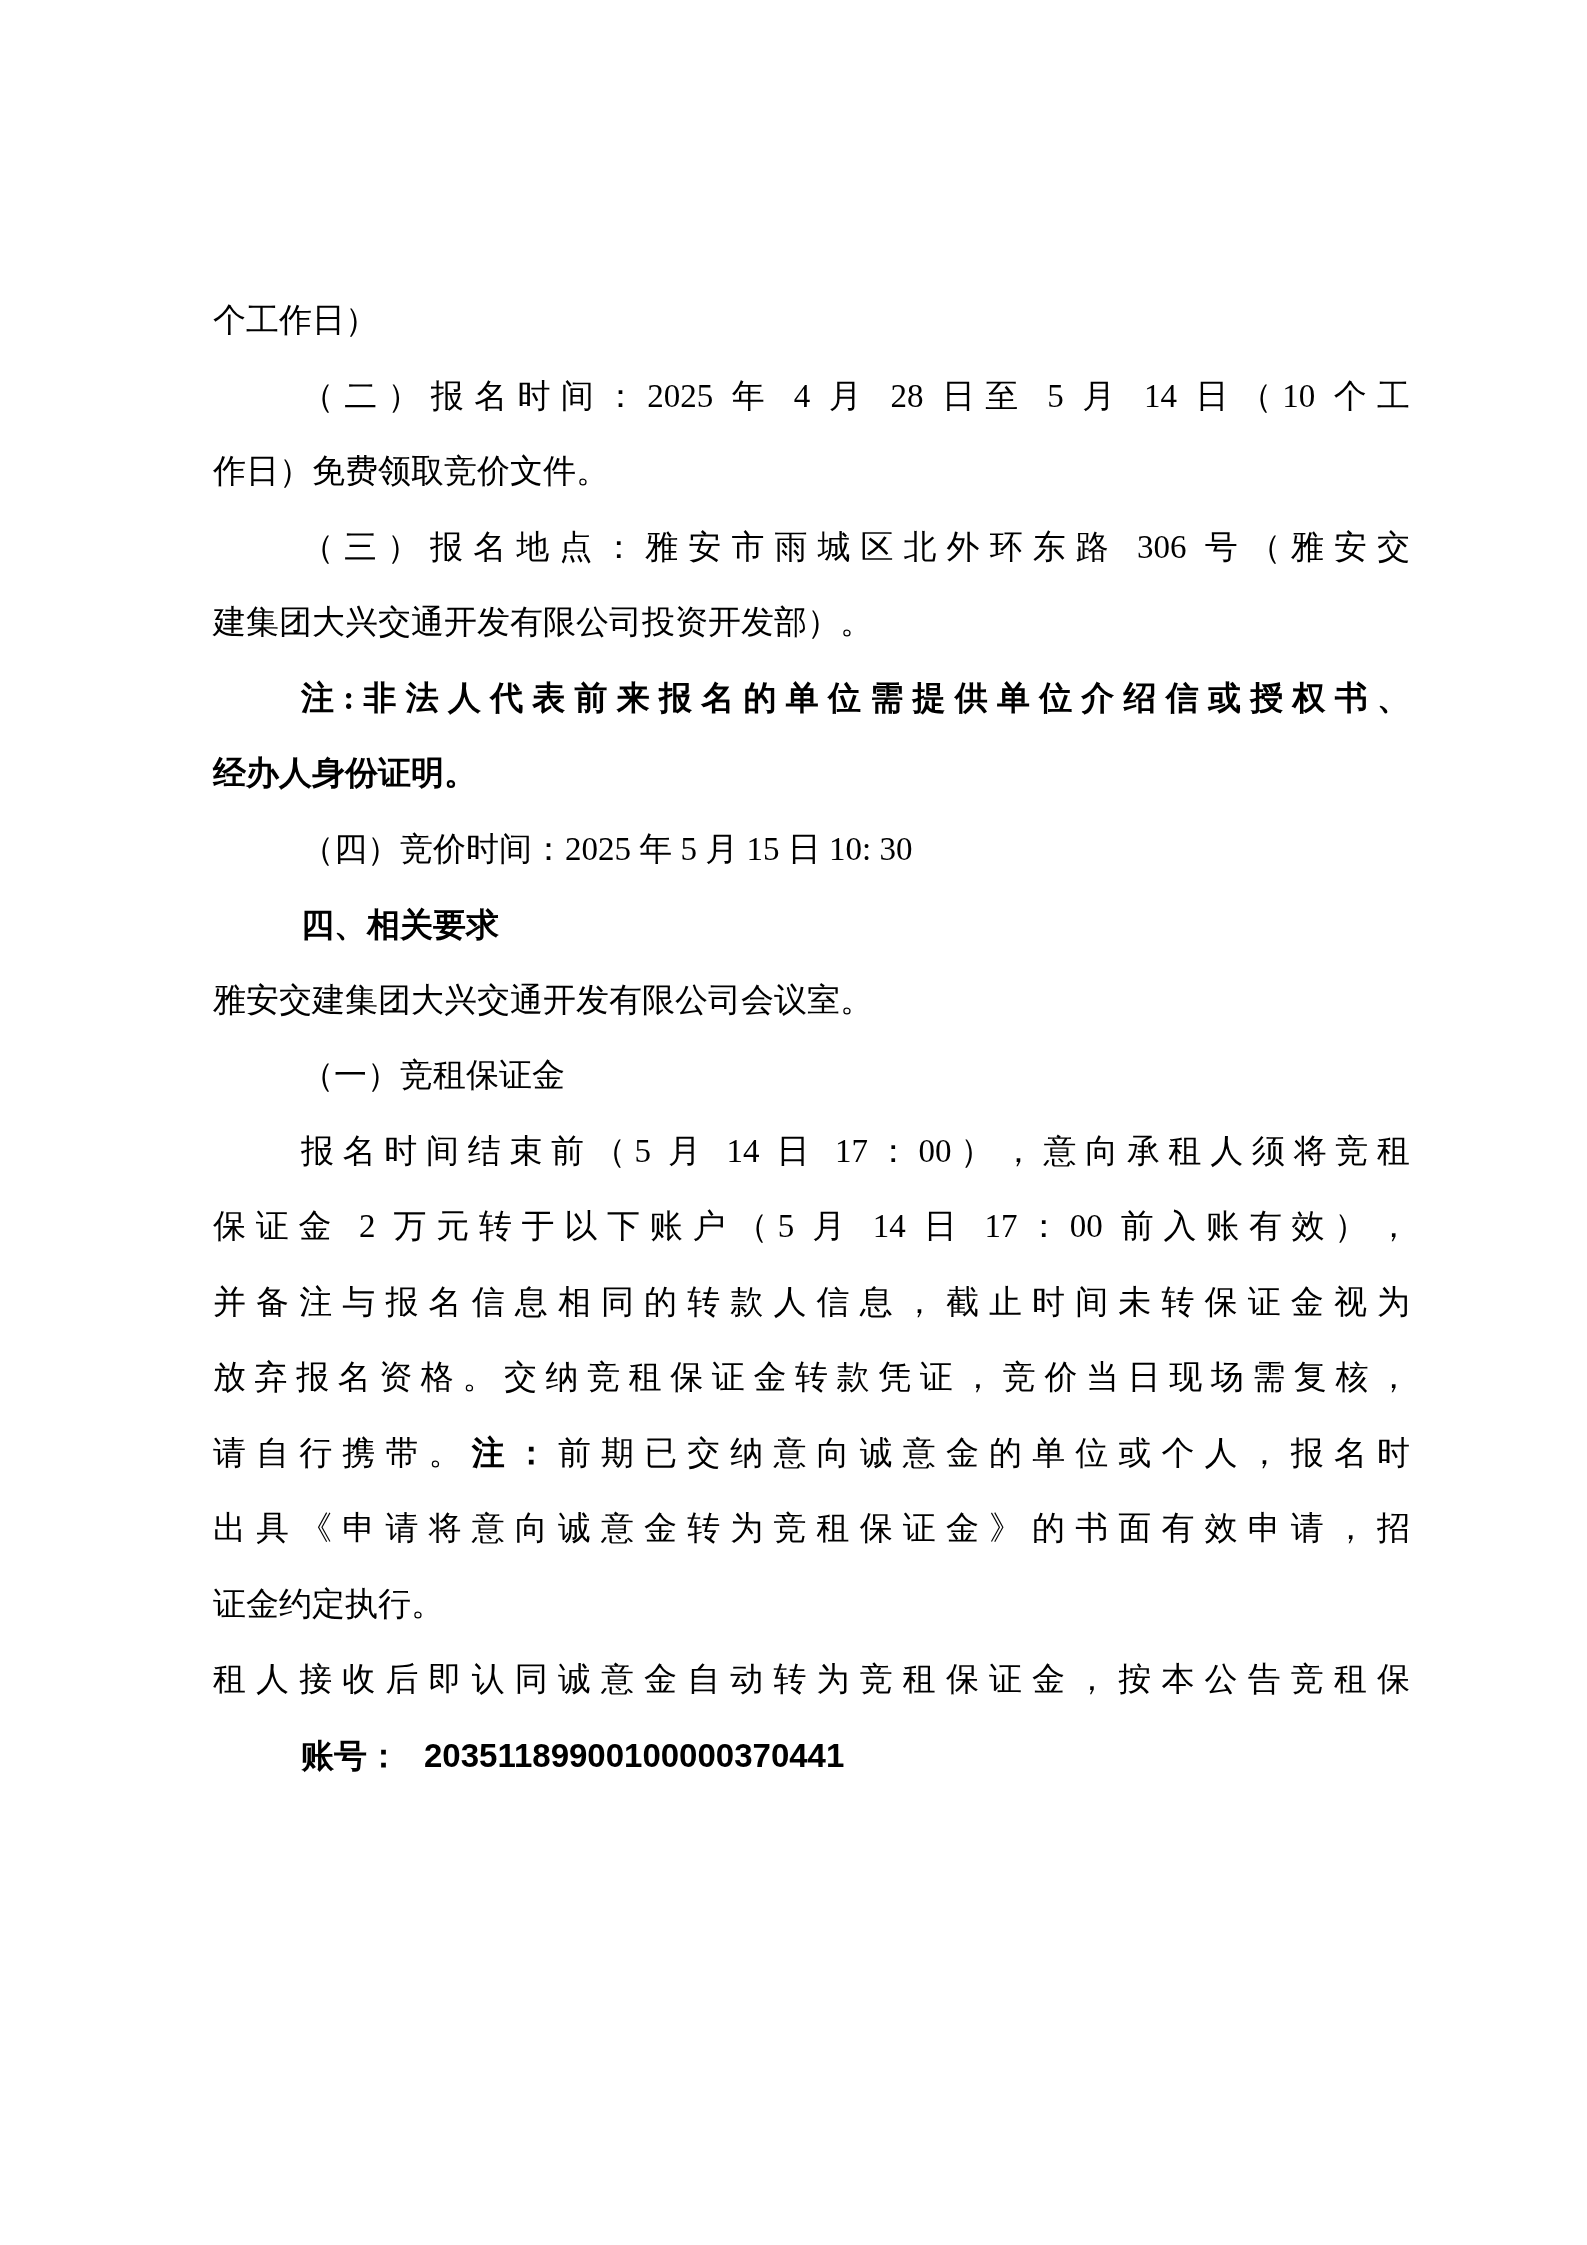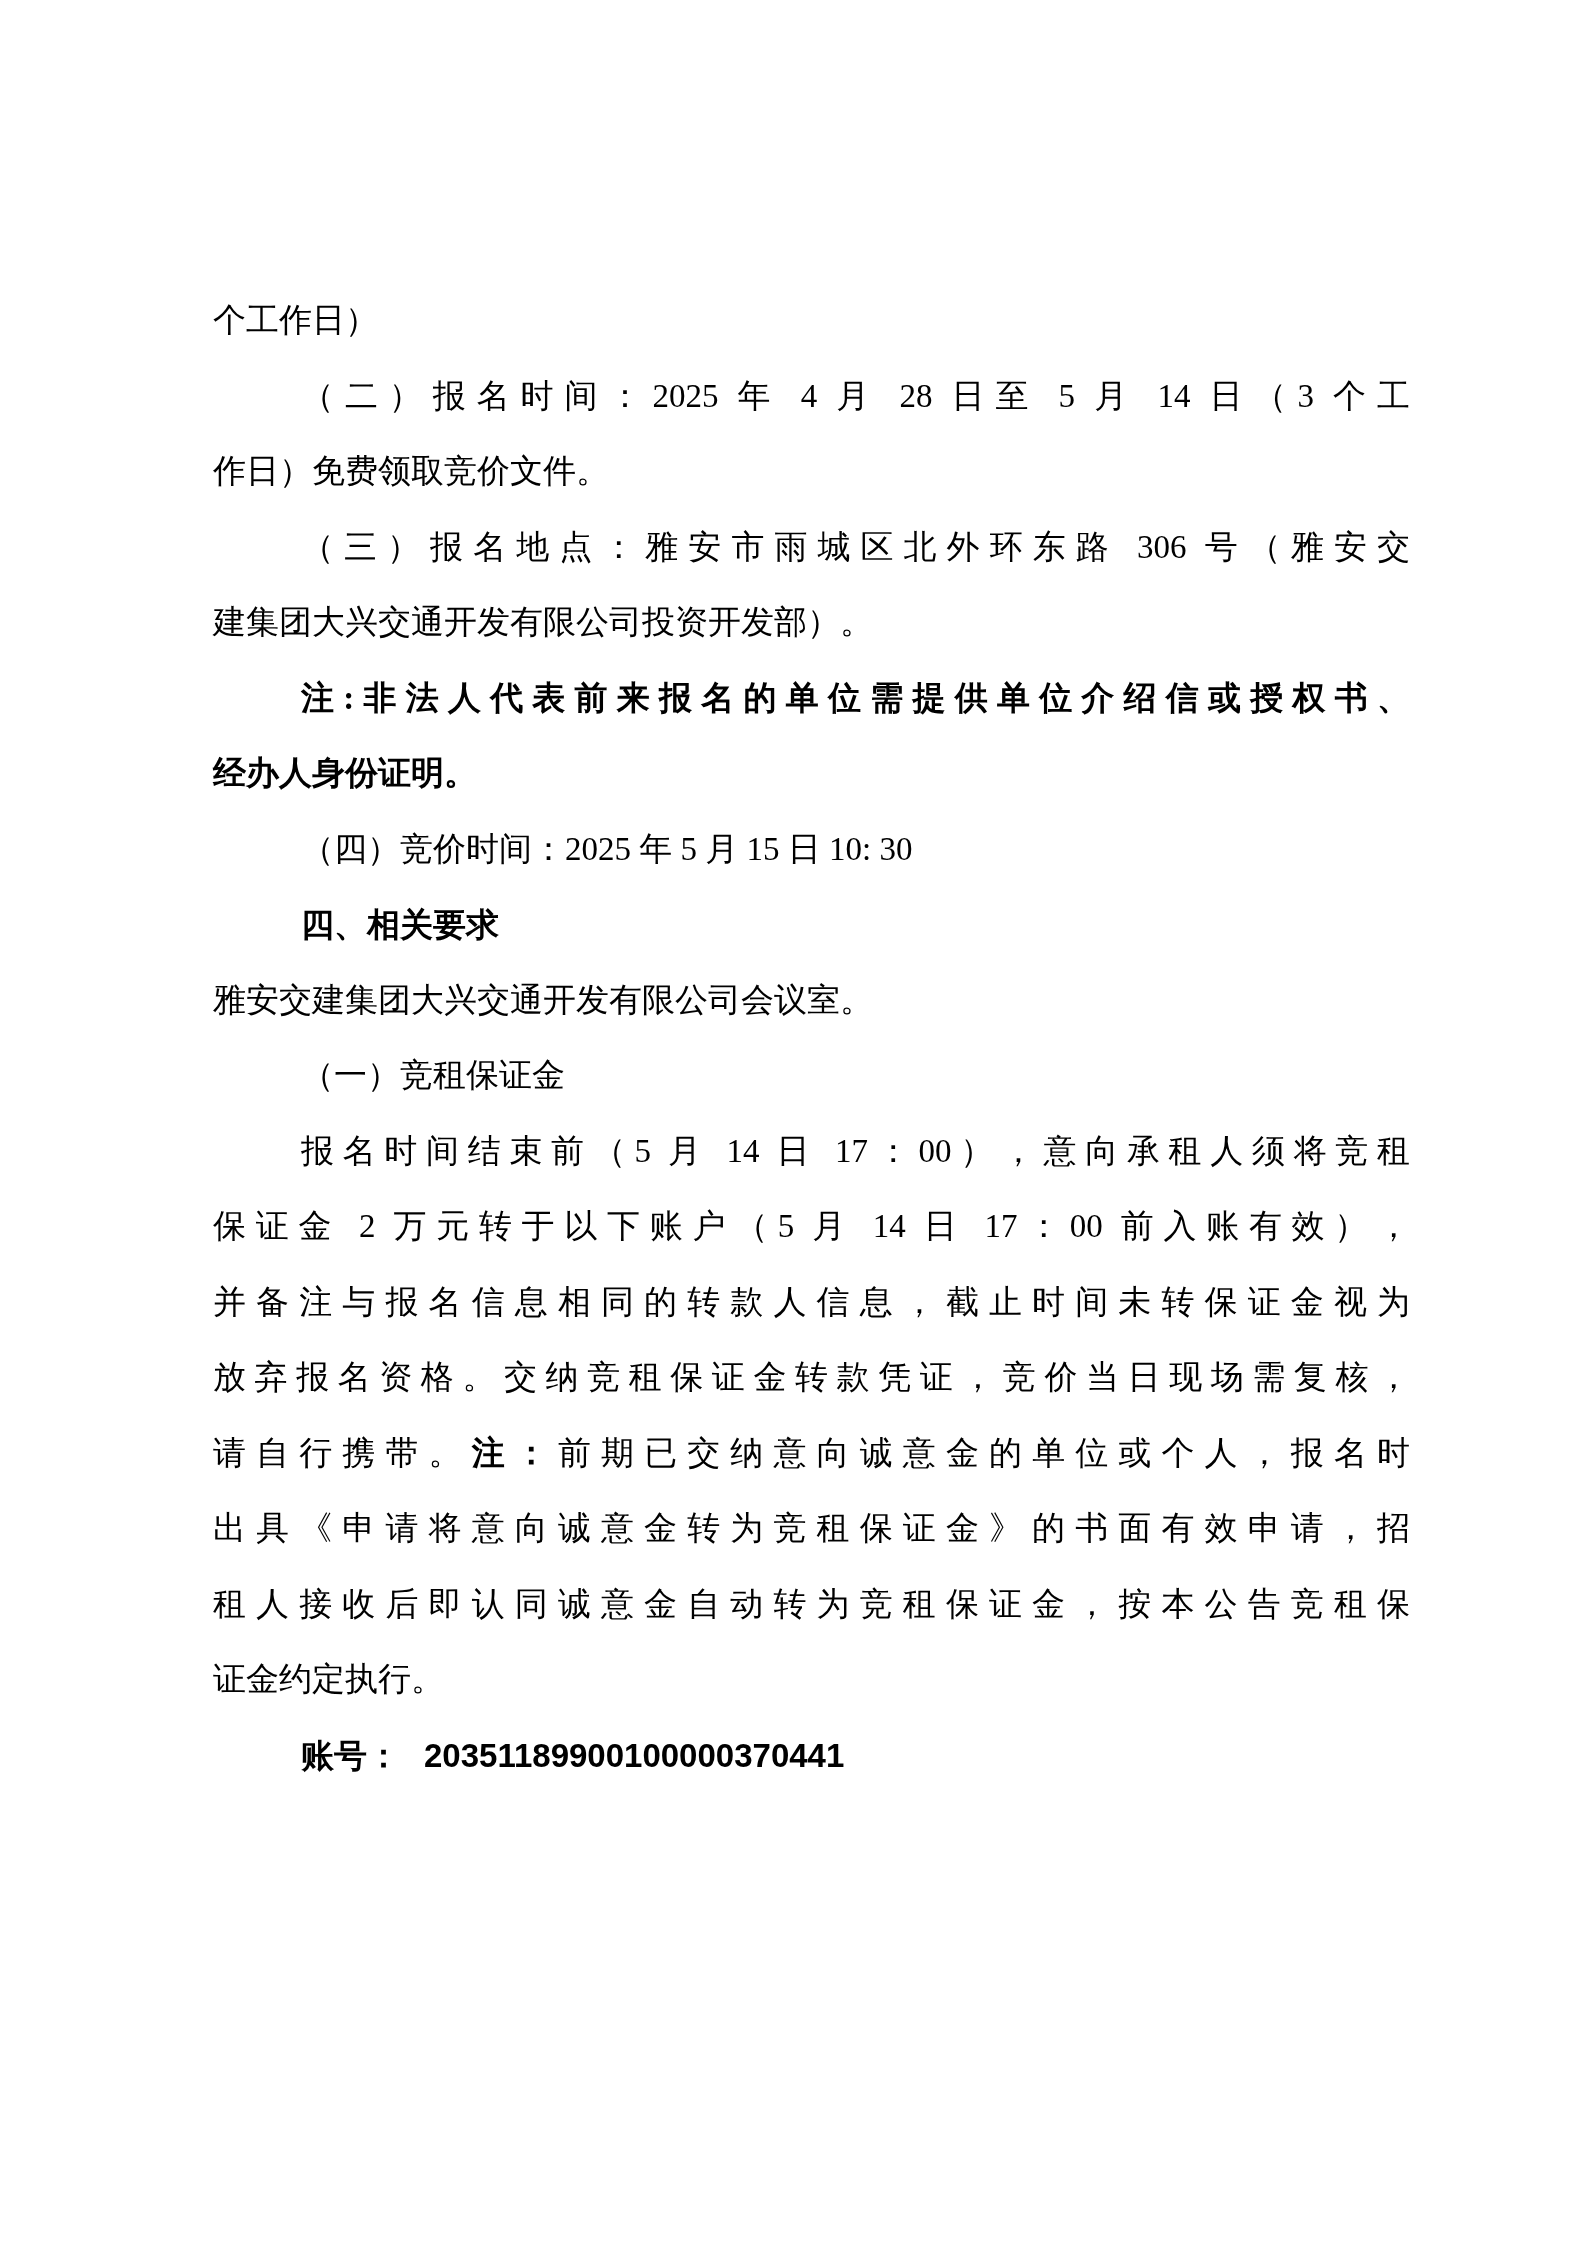--- a/index.html
+++ b/index.html
@@ -58,33 +58,33 @@
     font-family: "Liberation Sans", "DejaVu Sans", sans-serif;
     margin-left: 24px;
   }
 </style>
 </head>
 <body>
 
 <div class="page">
   <div class="text-content">
       <div class="line body"><span>个工作日）</span></div>
-      <div class="line body indent fill"><span>（二）报名时间：2025 年 4 月 28 日至 5 月 14 日（3 个工</span></div>
+      <div class="line body indent fill"><span>（二）报名时间：2025 年 4 月 28 日至 5 月 14 日（10 个工</span></div>
       <div class="line body"><span>作日）免费领取竞价文件。</span></div>
       <div class="line body indent fill"><span>（三）报名地点：雅安市雨城区北外环东路 306 号（雅安交</span></div>
       <div class="line body"><span>建集团大兴交通开发有限公司投资开发部）。</span></div>
       <div class="line note indent fill"><span>注:非法人代表前来报名的单位需提供单位介绍信或授权书、</span></div>
       <div class="line note"><span>经办人身份证明。</span></div>
       <div class="line body indent"><span>（四）竞价时间：2025 年 5 月 15 日 10: 30</span></div>
       <div class="line heading indent"><span>四、相关要求</span></div>
       <div class="line body"><span>雅安交建集团大兴交通开发有限公司会议室。</span></div>
       <div class="line body indent"><span>（一）竞租保证金</span></div>
       <div class="line body indent fill"><span>报名时间结束前（5 月 14 日 17：00），意向承租人须将竞租</span></div>
       <div class="line body fill"><span>保证金 2 万元转于以下账户（5 月 14 日 17：00 前入账有效），</span></div>
       <div class="line body fill"><span>并备注与报名信息相同的转款人信息，截止时间未转保证金视为</span></div>
       <div class="line body fill"><span>放弃报名资格。交纳竞租保证金转款凭证，竞价当日现场需复核，</span></div>
       <div class="line body fill"><span>请自行携带。</span><span class="seg-bold">注：</span><span>前期已交纳意向诚意金的单位或个人，报名时</span></div>
       <div class="line body fill"><span>出具《申请将意向诚意金转为竞租保证金》的书面有效申请，招</span></div>
+      <div class="line body"><span>证金约定执行。</span></div>
       <div class="line body fill"><span>租人接收后即认同诚意金自动转为竞租保证金，按本公告竞租保</span></div>
-      <div class="line body"><span>证金约定执行。</span></div>
       <div class="line account indent"><span>账号：</span><span class="seg-bold seg-sans">20351189900100000370441</span></div>
     </div>
 </div>
 
 </body></html>

